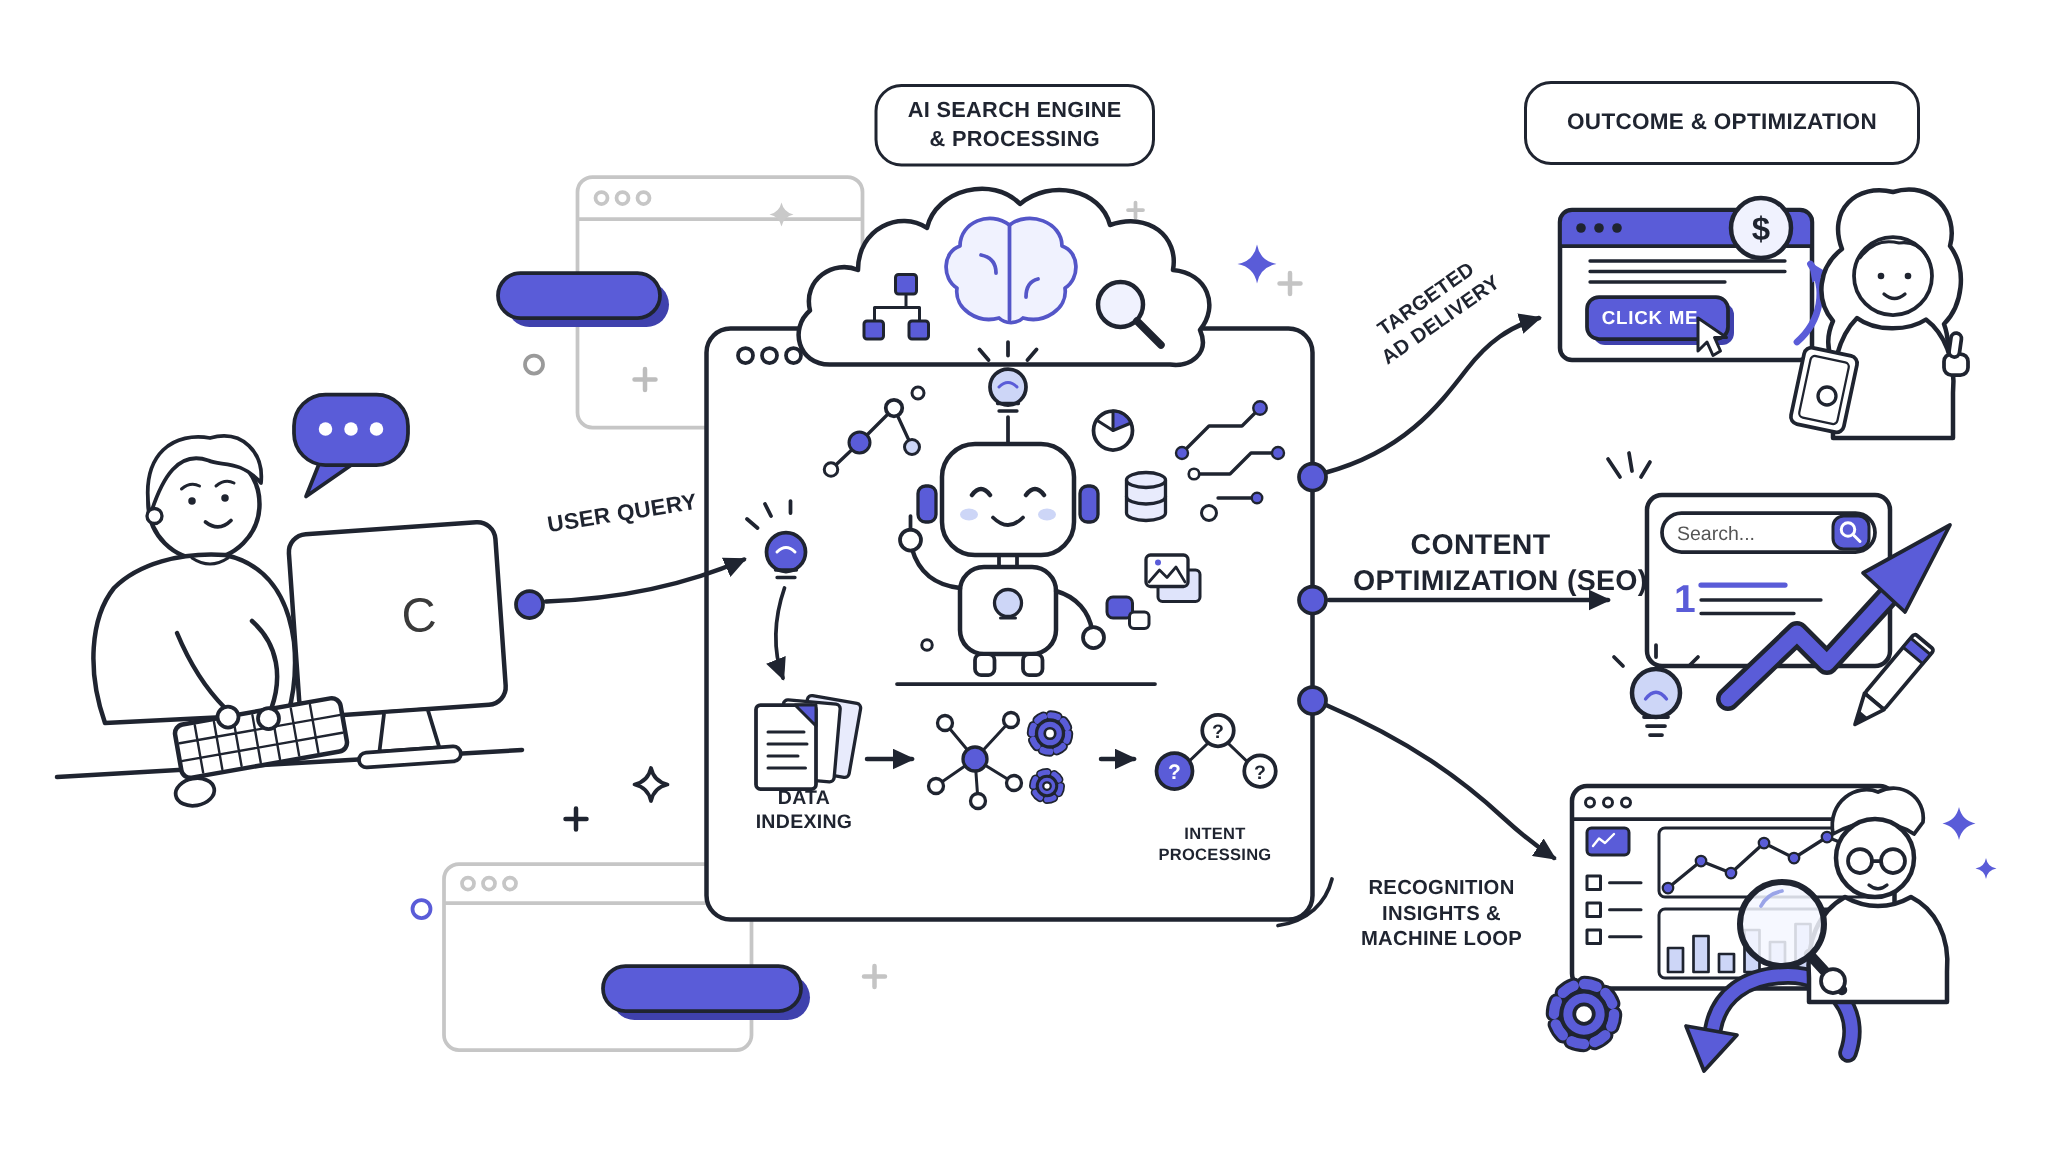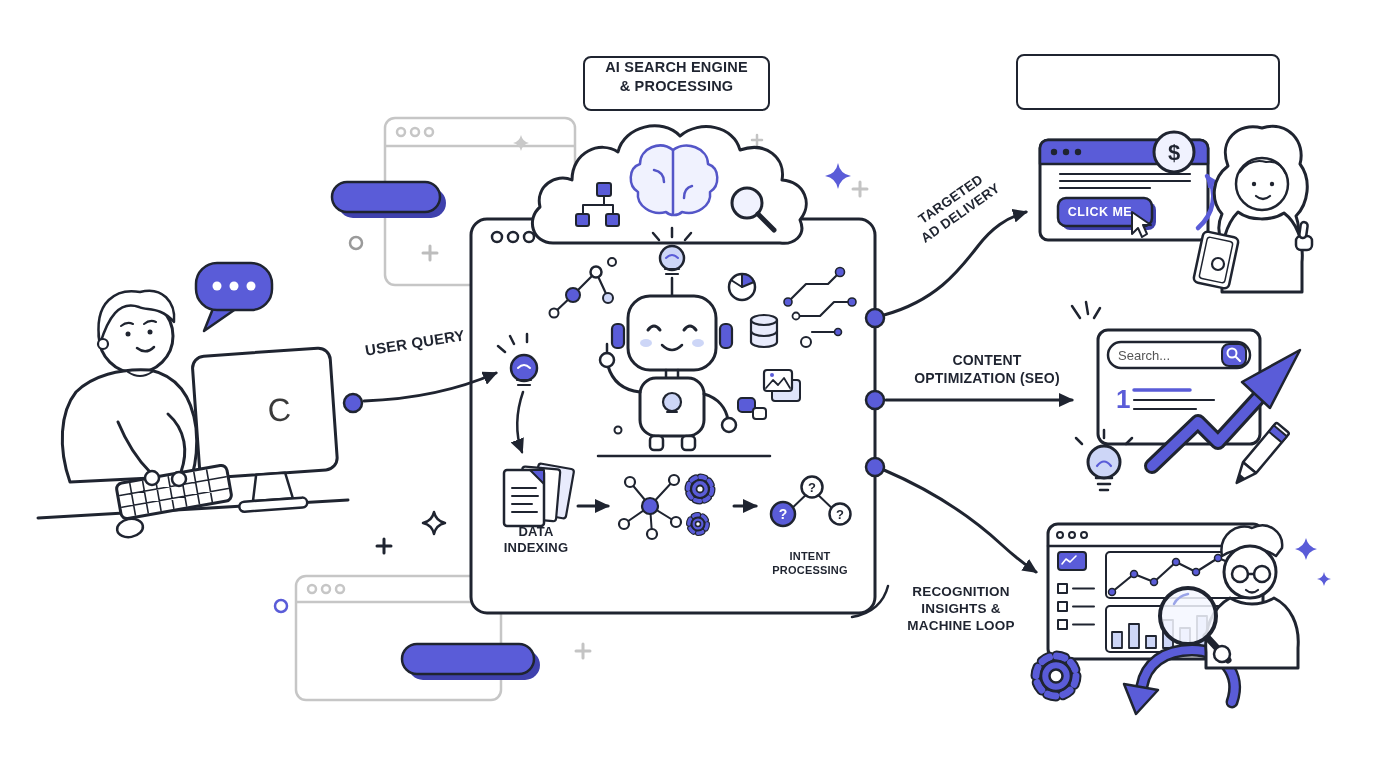--- a/index.html
+++ b/index.html
@@ -6,22 +6,22 @@
   .canvas {
     position:relative; width:1376px; height:768px; background:#ffffff;
     overflow:hidden; font-family:"Liberation Sans", sans-serif; color:#1f2430;
   }
   svg.art { position:absolute; left:0; top:0; width:1376px; height:768px; }
   svg text { font-family:"Liberation Sans", sans-serif; }
   .t  { font-weight:700; fill:#1f2430; }
   .tw { font-weight:700; fill:#ffffff; }
 
   .hdr {
-    position:absolute; border:2.5px solid #1f2430; border-radius:8px; background:#fff;
-    display:flex; flex-direction:column; justify-content:flex-start; text-align:center;
+    position:absolute; border:2.5px solid #1f2430; border-radius:18px; background:#fff;
+    display:flex; flex-direction:column; justify-content:center; text-align:center;
     font-weight:700; line-height:1.3; letter-spacing:.2px; z-index:5;
   }
   .label {
     position:absolute; font-weight:700; text-align:center; line-height:1.25;
     letter-spacing:.2px; z-index:5;
   }
   .label div { white-space:nowrap; }
 </style>
 </head>
 <body>
@@ -441,32 +441,33 @@
     </g>
   </g>
 </svg>
 
 <div class="hdr" style="left:583px; top:56px; width:183px; height:51px; font-size:14.5px;">
   <div>AI SEARCH ENGINE</div>
   <div>&amp; PROCESSING</div>
 </div>
 
 <div class="hdr" style="left:1016px; top:54px; width:260px; height:52px; font-size:15px;">
+  <div>OUTCOME &amp; OPTIMIZATION</div>
 </div>
 
 <div class="label" style="left:356px; top:334px; width:118px; font-size:15px; transform:rotate(-9deg);">
   <div>USER QUERY</div>
 </div>
 
 <div class="label" style="left:900px; top:190px; width:112px; font-size:13.5px; transform:rotate(-35deg);">
   <div>TARGETED</div>
   <div>AD DELIVERY</div>
 </div>
 
-<div class="label" style="left:902px; top:352px; width:170px; font-size:14px;">
+<div class="label" style="left:902px; top:352px; width:170px; font-size:19px;">
   <div>CONTENT</div>
   <div>OPTIMIZATION (SEO)</div>
 </div>
 
 <div class="label" style="left:896px; top:584px; width:130px; font-size:13.5px;">
   <div>RECOGNITION</div>
   <div>INSIGHTS &amp;</div>
   <div>MACHINE LOOP</div>
 </div>
 

